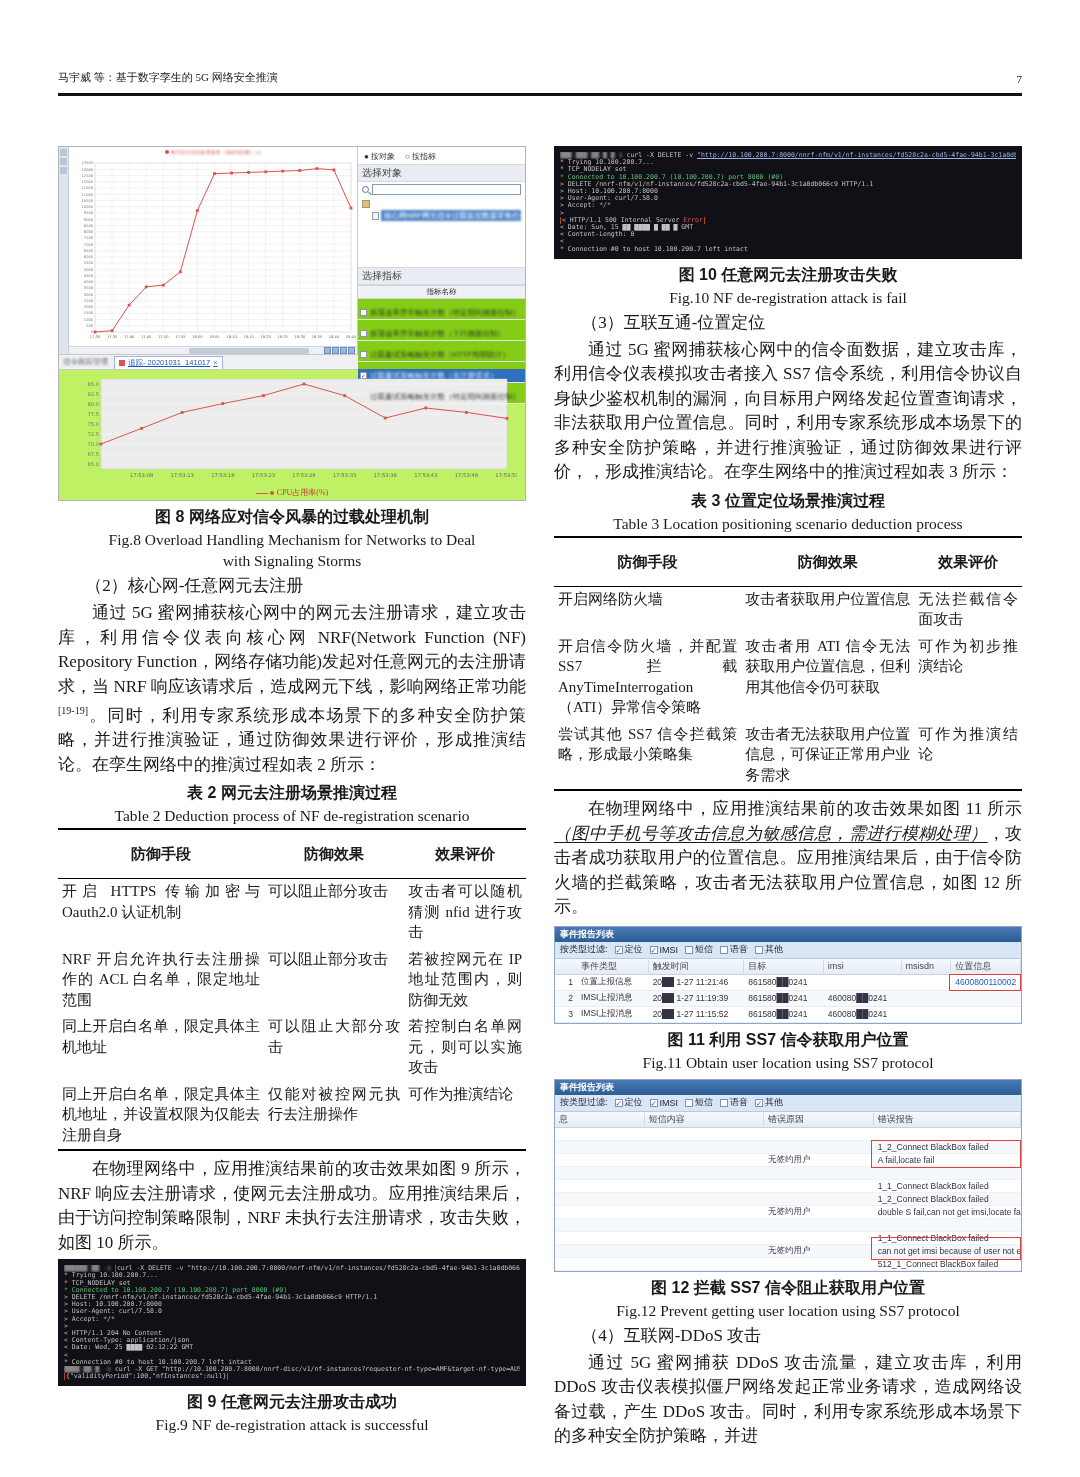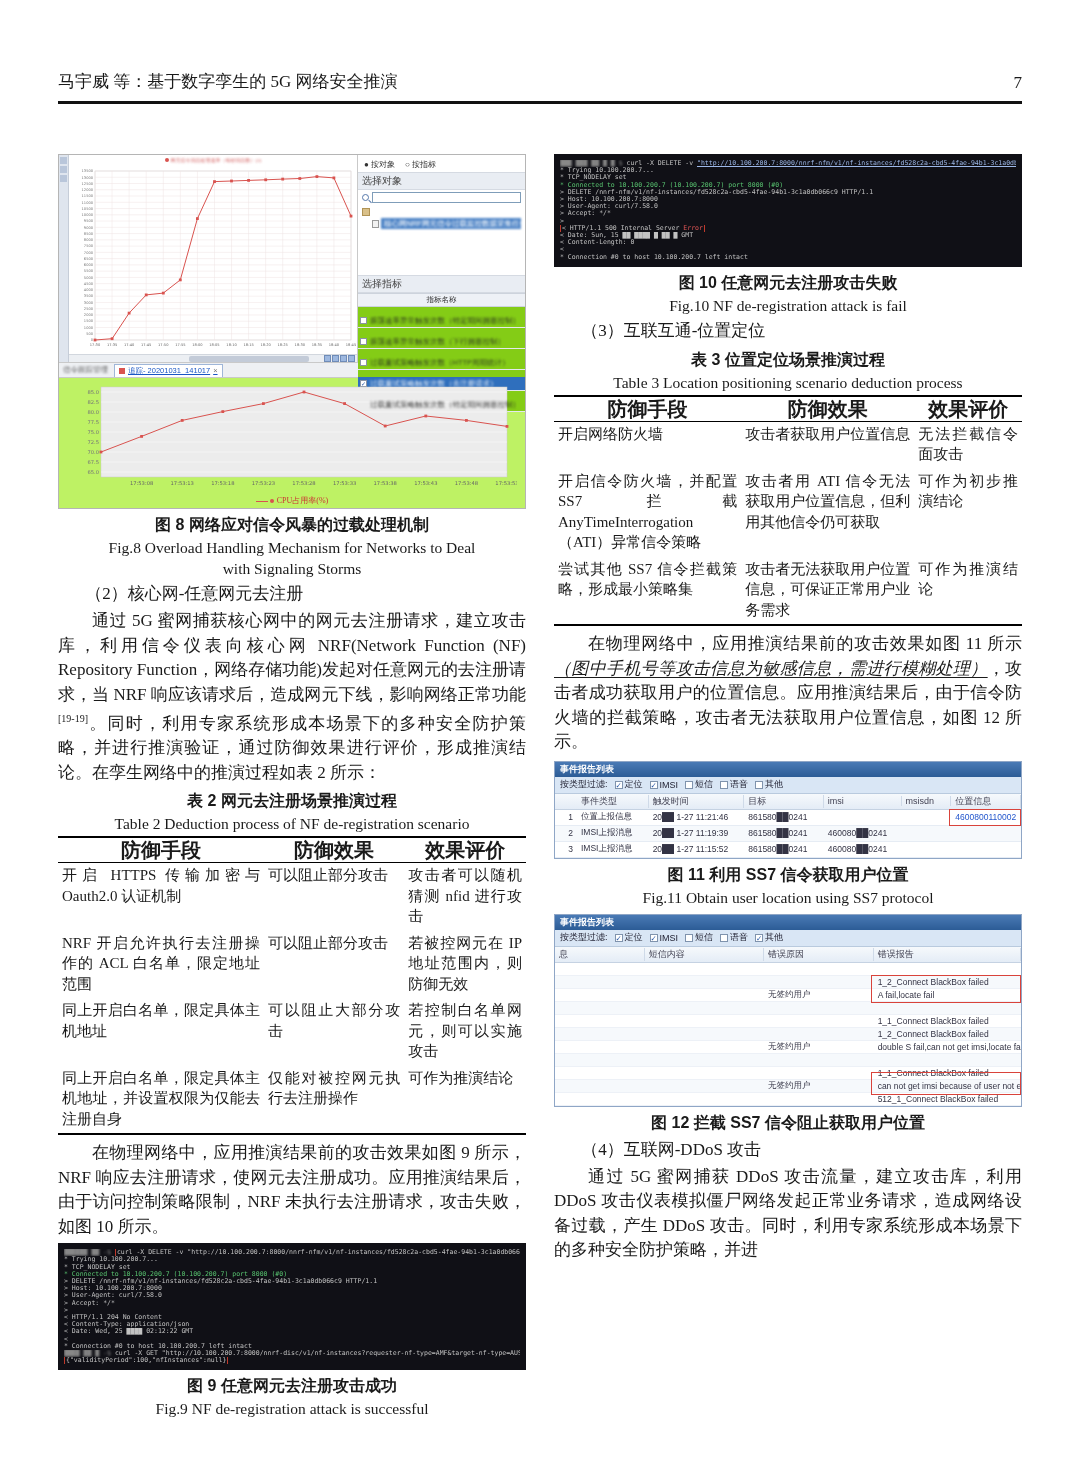--- a/index.html
+++ b/index.html
@@ -1,38 +1,38 @@
 <!DOCTYPE html>
 <html><head>
 <meta charset="utf-8">
 <style>
   * { margin:0; padding:0; box-sizing:border-box; }
   body { width:1080px; height:1477px; background:#ffffff; color:#1a1a1a;
          font-family:"Liberation Serif","DejaVu Serif",serif; position:relative; overflow:hidden; }
   .page { padding:0 58px; }
   header.phead { margin-top:70px; padding-bottom:8px; border-bottom:3px solid #111;
                  display:flex; justify-content:space-between; align-items:flex-end;
-                 font-size:17px; }
+                 font-size:11px; }
   .cols { display:flex; gap:28px; margin-top:50px; }
   .col { width:468px; }
 
   
   .para { font-size:17px; line-height:24.5px; text-align:justify; text-indent:2em; }
   .subhead { font-size:17px; line-height:26px; padding-left:1.6em; margin:2px 0; }
   .cap-zh { text-align:center; font-family:"Liberation Sans","DejaVu Sans",sans-serif;
             font-weight:bold; font-size:16px; line-height:24px; margin-top:4px; }
   .cap-en { text-align:center; font-size:15.5px; line-height:21px; }
   sup { font-size:10px; }
   .uital { font-style:italic; text-decoration:underline; text-underline-offset:3px; }
 
   
   table.ptable { width:100%; border-collapse:collapse; border-top:2px solid #000;
                  border-bottom:2px solid #000; margin:2px 0 6px 0; table-layout:fixed; }
   table.ptable th { font-family:"Liberation Sans","DejaVu Sans",sans-serif; font-weight:bold;
-                    font-size:20px; line-height:22px; border-bottom:1.5px solid #000; padding:1px 4px; }
+                    font-size:15px; line-height:22px; border-bottom:1.5px solid #000; padding:13px 4px; }
   table.ptable td { font-size:15px; line-height:20.5px; vertical-align:top; padding:2px 4px 4px 4px;
                     text-align:justify; }
 
   
   .fig8win { width:468px; border:1px solid #b5b5b5; background:#fff; }
   .win-top { display:flex; height:208px; border-bottom:1px solid #c9c9c9; }
   .strip { width:11px; background:#dfe5ee; border-right:1px solid #c6cdd8; display:flex;
            flex-direction:column; align-items:center; padding-top:2px; gap:2px; }
   .strip i { width:7px; height:7px; background:#b9c6da; display:block; }
   .chartbox { width:288px; position:relative; padding-top:2px; }
@@ -451,20 +451,21 @@
         <div class="tl"><span class="redbox"><span>&lt; HTTP/1.1 500 Internal Server </span><span class="errred">Error</span></span></div>
         <div class="tl">&lt; Date: Sun, 15 ██ ████ █ ██ █ GMT</div>
         <div class="tl">&lt; Content-Length: 0</div>
         <div class="tl">&lt;</div>
         <div class="tl">* Connection #0 to host 10.100.200.7 left intact</div>
       </figure>
       <p class="cap-zh">图 10  任意网元去注册攻击失败</p>
       <p class="cap-en">Fig.10 NF de-registration attack is fail</p>
 
       <p class="subhead">（3）互联互通-位置定位</p>
+      <p class="para">通过 5G 蜜网捕获核心网中的信令面数据，建立攻击库，利用信令仪表模拟攻击者接入 SS7 信令系统，利用信令协议自身缺少鉴权机制的漏洞，向目标用户网络发起位置查询请求，非法获取用户位置信息。同时，利用专家系统形成本场景下的多种安全防护策略，并进行推演验证，通过防御效果进行评价，，形成推演结论。在孪生网络中的推演过程如表 3 所示：</p>
 
       <p class="cap-zh">表 3  位置定位场景推演过程</p>
       <p class="cap-en">Table 3 Location positioning scenario deduction process</p>
       <table class="ptable">
         <colgroup>
             <col style="width:40%">
             <col style="width:37%">
             <col style="width:23%">
           </colgroup>
         <thead>
@@ -655,19 +656,20 @@
         <div class="evrow">
             <div class="c12-0"></div>
             <div class="c12-1"></div>
             <div class="c12-2"></div>
             <div class="c12-3">512_1_Connect BlackBox failed</div>
           </div>
         <div class="overlaybox" style="left:316px; top:60px; width:150px; height:28px;"></div>
         <div class="overlaybox" style="left:316px; top:157px; width:150px; height:23px;"></div>
       </figure>
       <p class="cap-zh">图 12  拦截 SS7 信令阻止获取用户位置</p>
+      <p class="cap-en">Fig.12 Prevent getting user location using SS7 protocol</p>
 
       <p class="subhead">（4）互联网-DDoS 攻击</p>
       <p class="para">通过 5G 蜜网捕获 DDoS 攻击流量，建立攻击库，利用 DDoS 攻击仪表模拟僵尸网络发起正常业务请求，造成网络设备过载，产生 DDoS 攻击。同时，利用专家系统形成本场景下的多种安全防护策略，并进</p>
 
     </section>
   </div>
 </div>
 
 </body></html>

